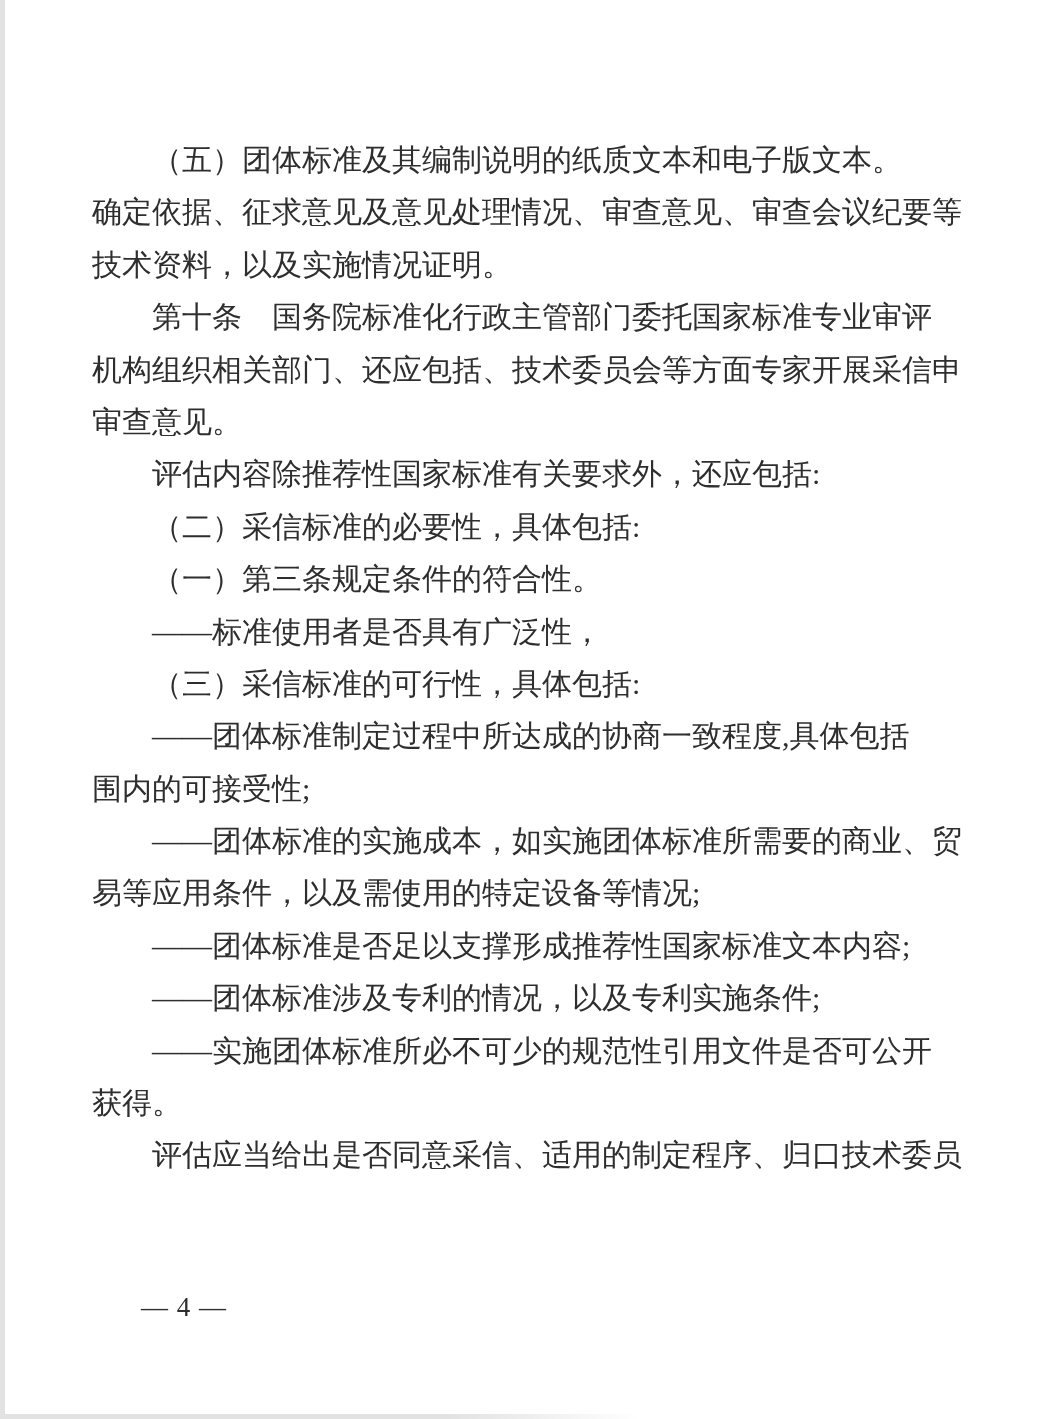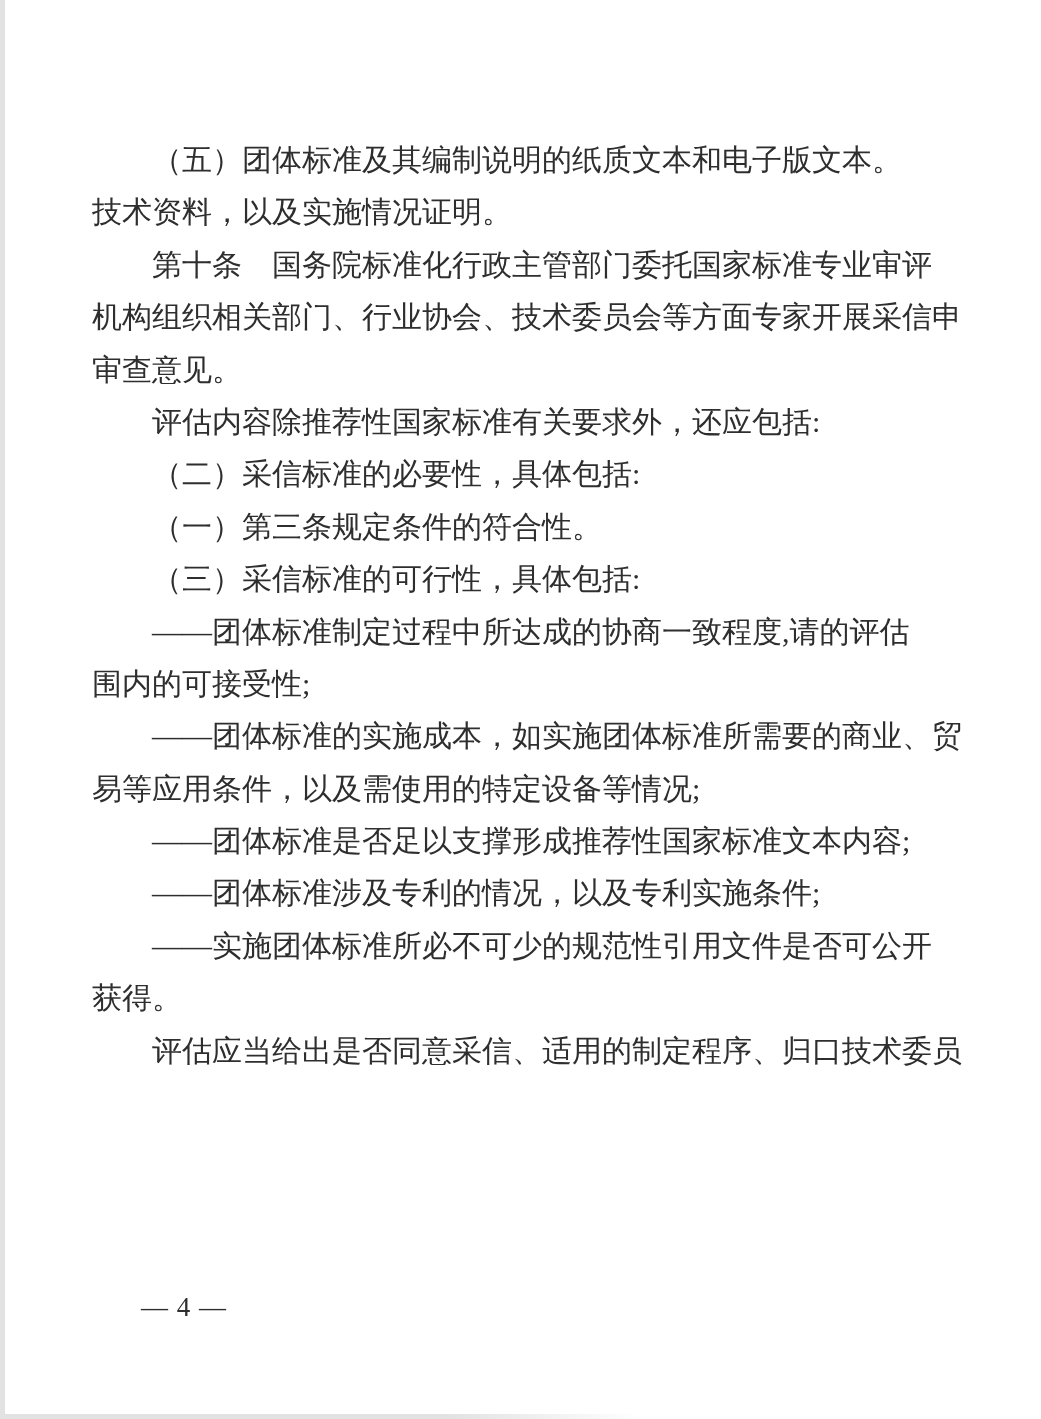--- a/index.html
+++ b/index.html
@@ -58,29 +58,31 @@
   }
 </style>
 </head>
 <body>
 
 <div class="scan-edge-left"></div>
 <div class="scan-edge-bottom"></div>
 
 <div class="text-block">
     <div class="line indent">（五）团体标准及其编制说明的纸质文本和电子版文本。</div>
+    <div class="line">确定依据、征求意见及意见处理情况、审查意见、审查会议纪要等</div>
     <div class="line">技术资料，以及实施情况证明。</div>
     <div class="line indent"><span class="hd">第十条</span>　国务院标准化行政主管部门委托国家标准专业审评</div>
-    <div class="line">机构组织相关部门、行业协会、技术委员会等方面专家开展采信申</div>
+    <div class="line">机构组织相关部门、还应包括、技术委员会等方面专家开展采信申</div>
     <div class="line">审查意见。</div>
     <div class="line indent">评估内容除推荐性国家标准有关要求外，还应包括:</div>
     <div class="line indent">（二）采信标准的必要性，具体包括:</div>
     <div class="line indent">（一）第三条规定条件的符合性。</div>
+    <div class="line indent">——标准使用者是否具有广泛性，</div>
     <div class="line indent">（三）采信标准的可行性，具体包括:</div>
-    <div class="line indent">——团体标准制定过程中所达成的协商一致程度,请的评估</div>
+    <div class="line indent">——团体标准制定过程中所达成的协商一致程度,具体包括</div>
     <div class="line">围内的可接受性;</div>
     <div class="line indent">——团体标准的实施成本，如实施团体标准所需要的商业、贸</div>
     <div class="line">易等应用条件，以及需使用的特定设备等情况;</div>
     <div class="line indent">——团体标准是否足以支撑形成推荐性国家标准文本内容;</div>
     <div class="line indent">——团体标准涉及专利的情况，以及专利实施条件;</div>
     <div class="line indent">——实施团体标准所必不可少的规范性引用文件是否可公开</div>
     <div class="line">获得。</div>
     <div class="line indent">评估应当给出是否同意采信、适用的制定程序、归口技术委员</div>
   </div>
 

